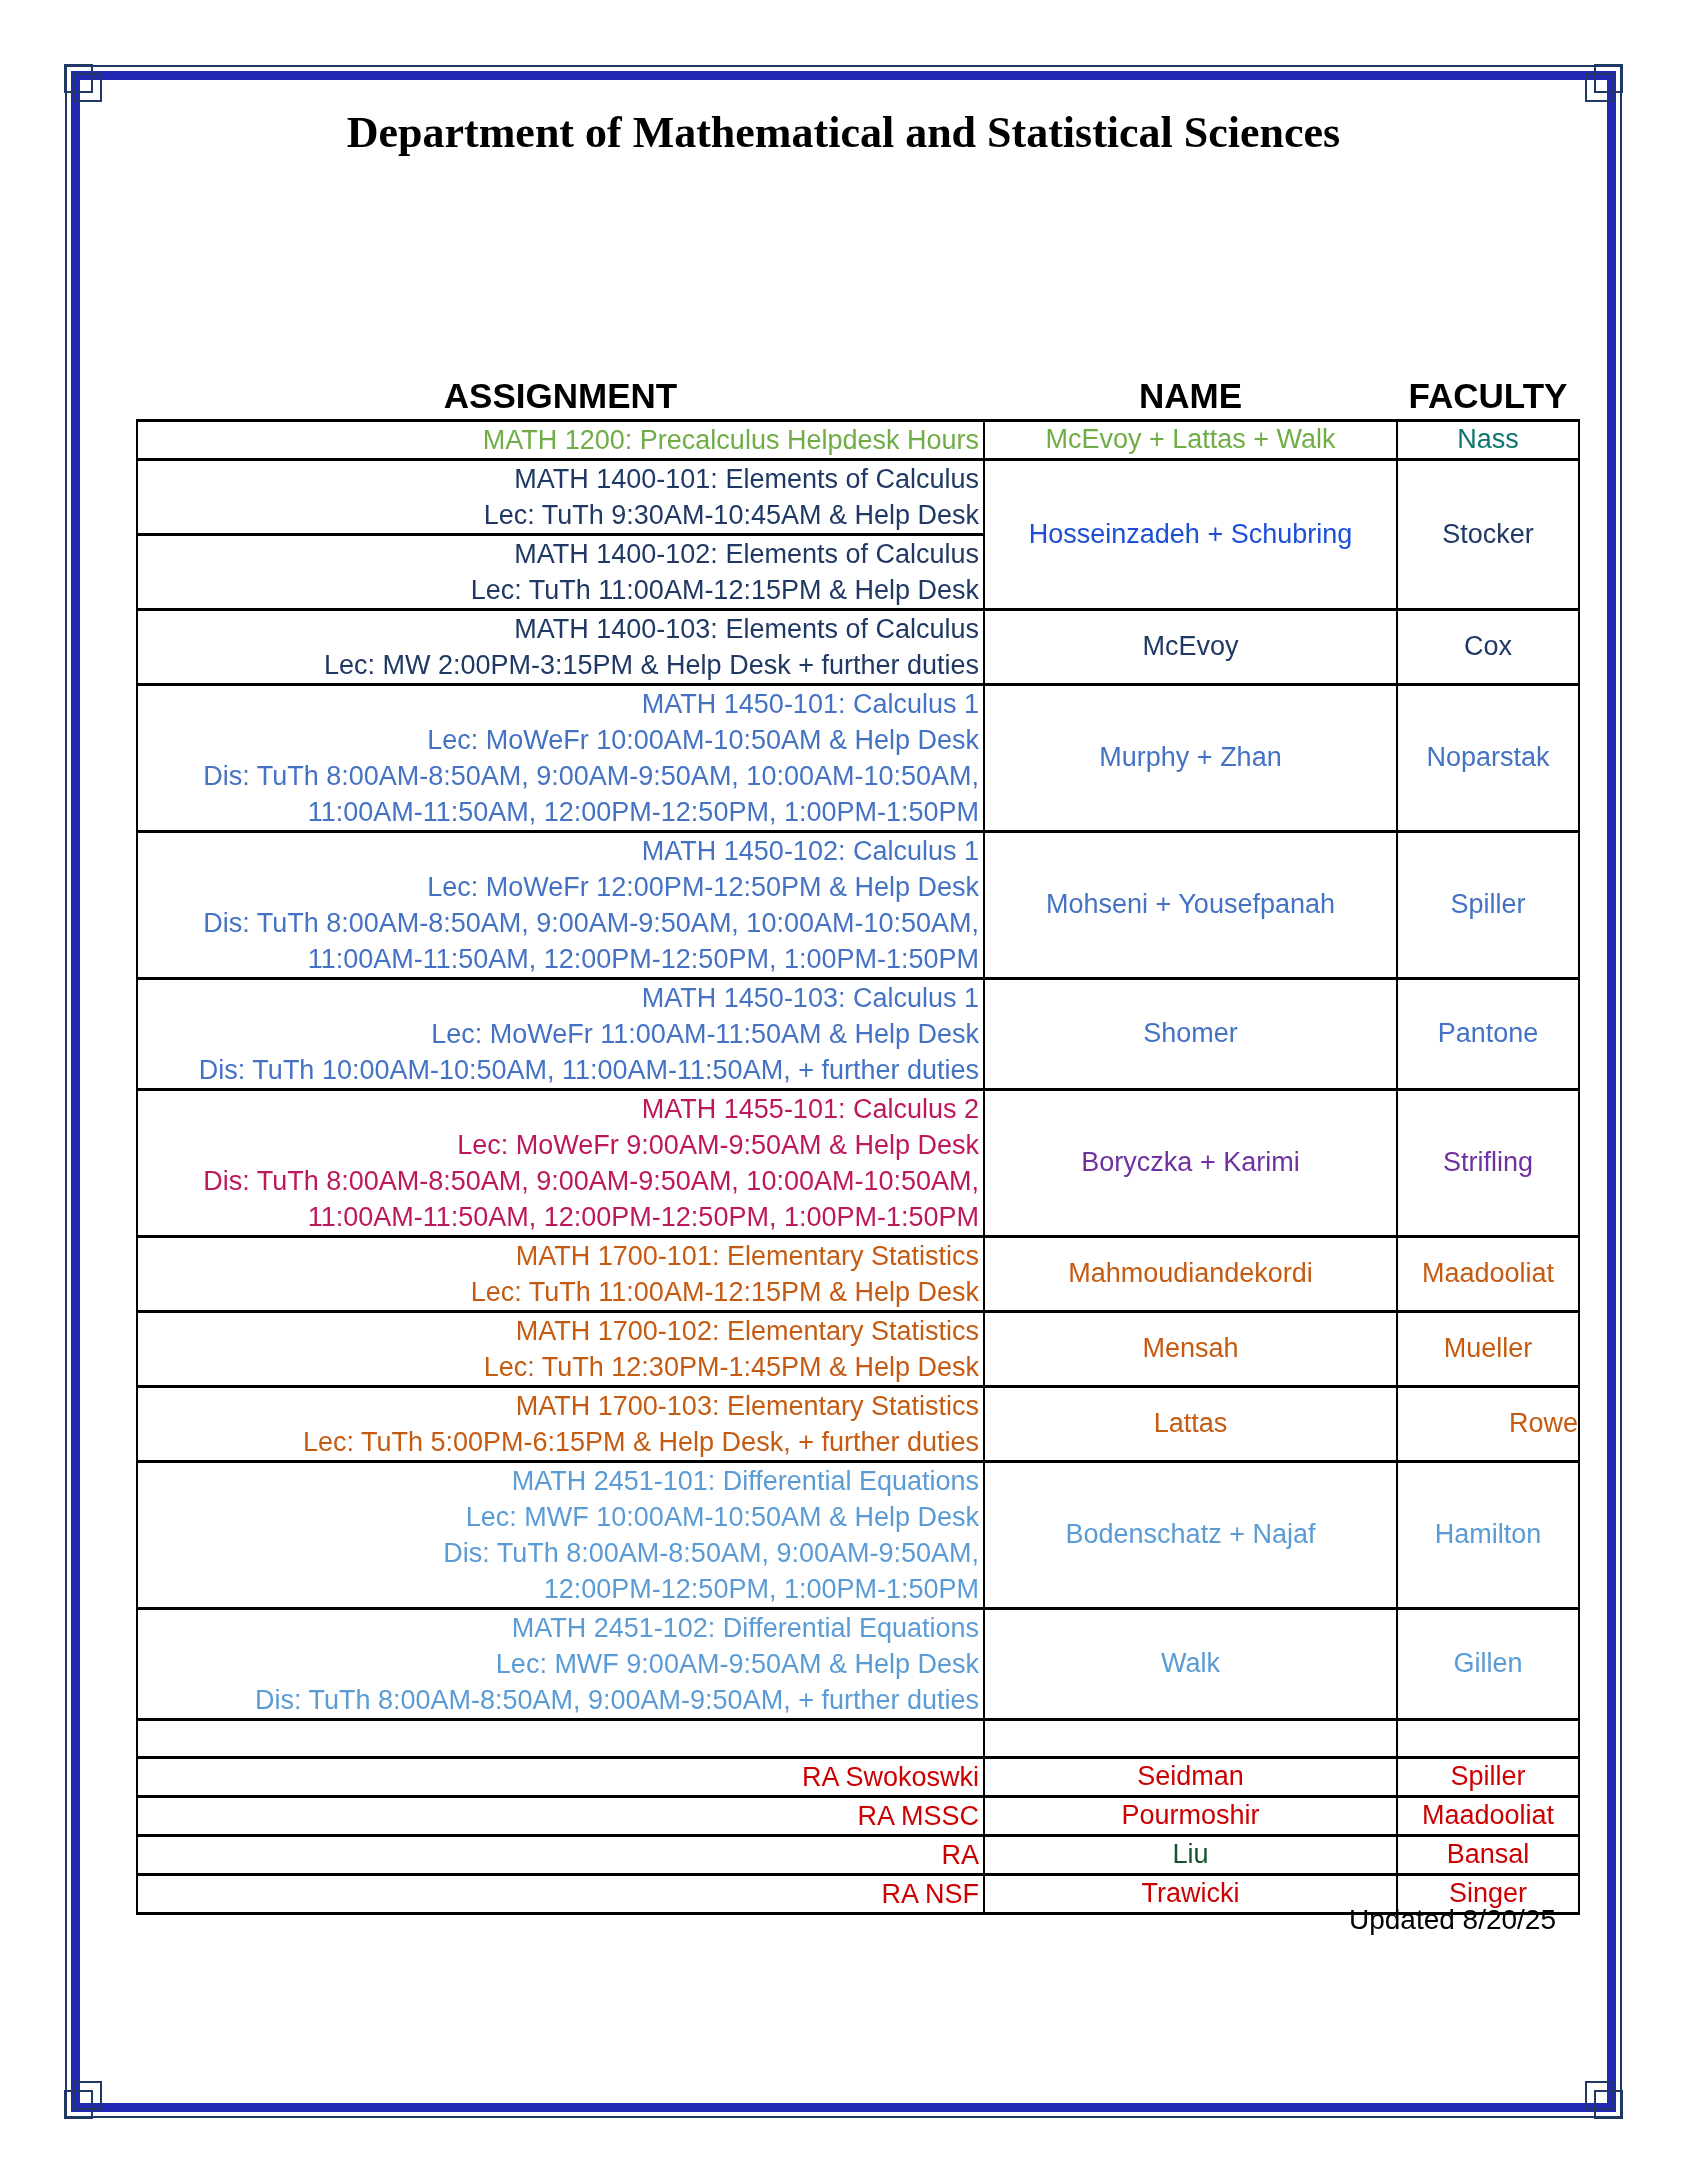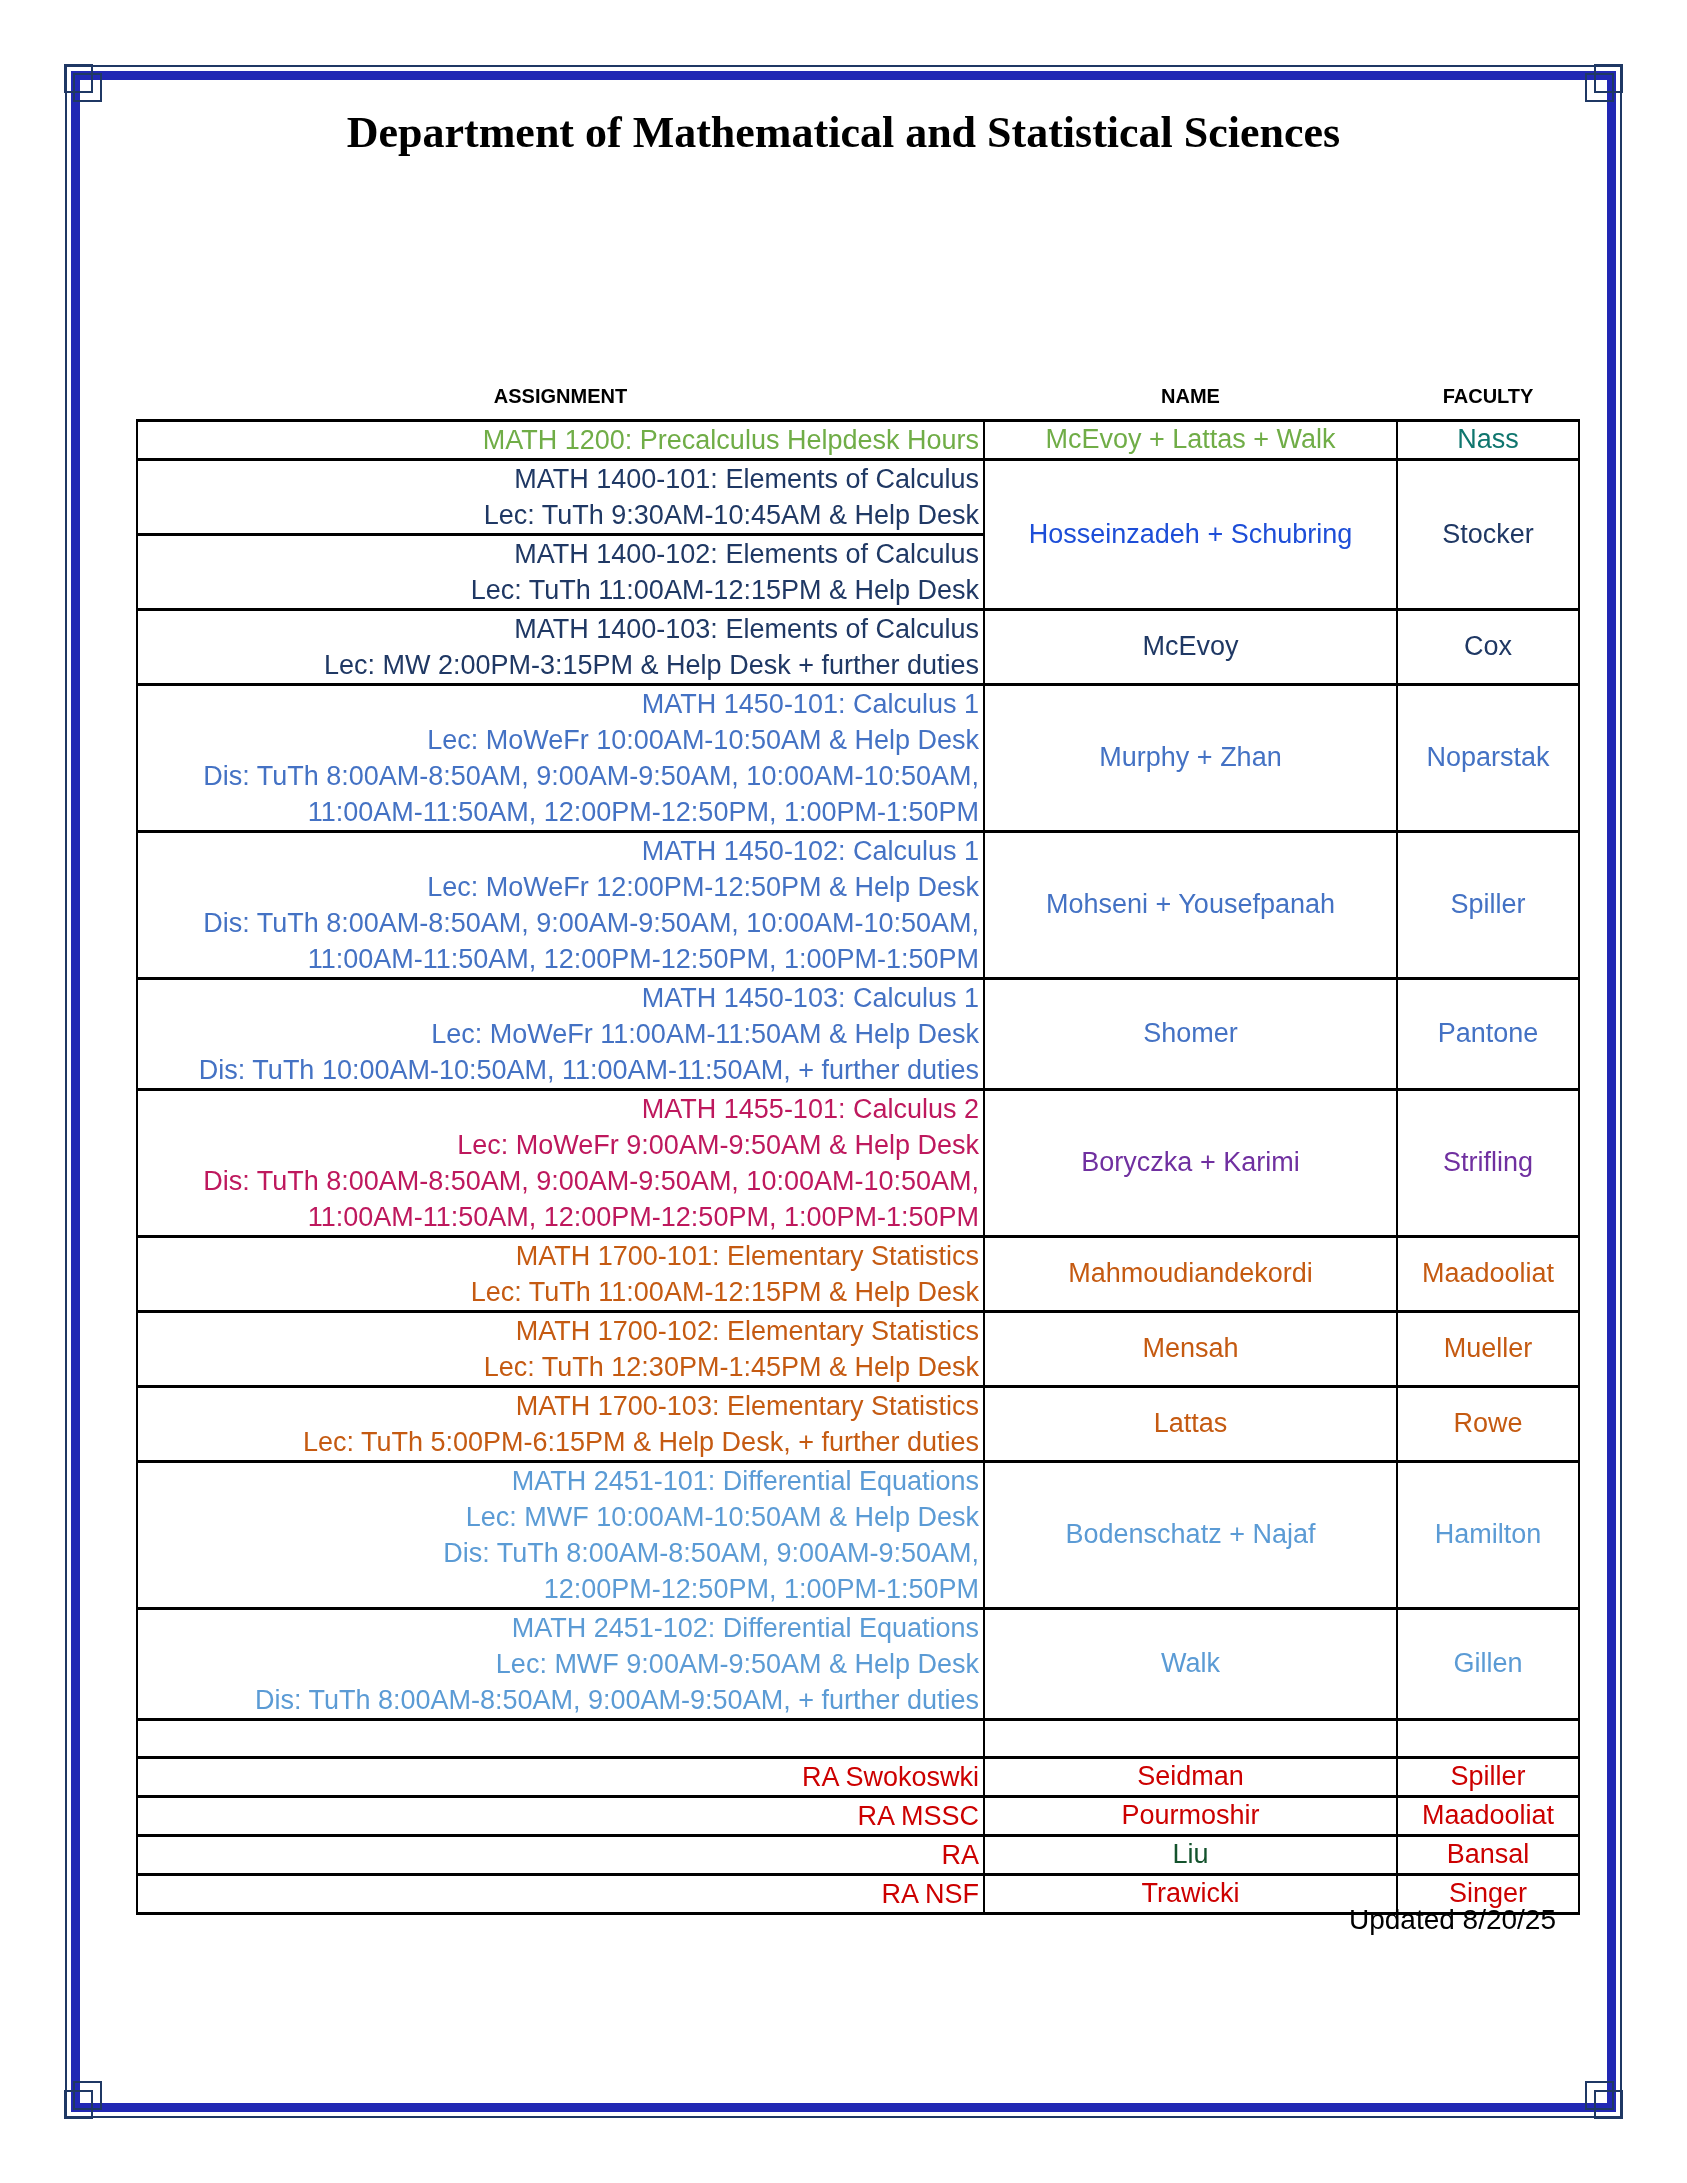--- a/index.html
+++ b/index.html
@@ -21,21 +21,21 @@
     position:absolute;left:0;top:101px;width:1687px;text-align:center;
     font-family:"Liberation Serif",serif;font-weight:bold;color:#000;
     font-size:44px;line-height:63px;
   }
 
   
   .table-wrap{position:absolute;left:136px;top:374px;width:1442px;}
   table.assign{border-collapse:collapse;table-layout:fixed;width:1442px;}
   col.c-assign{width:847px;} col.c-name{width:413px;} col.c-fac{width:182px;}
   tr.header-row th{
-    border:none;font-weight:bold;color:#000;font-size:20px;
+    border:none;font-weight:bold;color:#000;font-size:35px;
     text-align:center;vertical-align:middle;padding:0;
   }
   tr.header-row{height:46px;}
   td.cell{
     border-left:2px solid #000;border-right:2px solid #000;
     border-top:3.3px solid #000;border-bottom:3.3px solid #000;
     font-size:27px;vertical-align:middle;padding:0;
     overflow:hidden;
   }
   td.assignment{text-align:right;padding-left:12px;padding-right:4px;}
@@ -163,21 +163,21 @@
           </td>
           <td class="cell who" style="color: rgb(197, 90, 17);">Mensah</td>
           <td class="cell who" style="color: rgb(197, 90, 17);">Mueller</td>
         </tr>
         <tr style="height: 73px;">
           <td class="cell assignment" style="color: rgb(197, 90, 17);">
             <div class="line">MATH 1700-103: Elementary Statistics</div>
             <div class="line">Lec: TuTh 5:00PM-6:15PM &amp; Help Desk, + further duties</div>
           </td>
           <td class="cell who" style="color: rgb(197, 90, 17);">Lattas</td>
-          <td class="cell who" style="color: rgb(197, 90, 17);">Rowe</td>
+          <td class="cell who" style="color: rgb(197, 90, 17); text-align: right;">Rowe</td>
         </tr>
         <tr style="height: 142px;">
           <td class="cell assignment" style="color: rgb(91, 155, 213); margin-top: 45px;">
             <div class="line">MATH 2451-101: Differential Equations</div>
             <div class="line">Lec: MWF 10:00AM-10:50AM &amp; Help Desk</div>
             <div class="line">Dis: TuTh 8:00AM-8:50AM, 9:00AM-9:50AM,</div>
             <div class="line">12:00PM-12:50PM, 1:00PM-1:50PM</div>
           </td>
           <td class="cell who" style="color: rgb(91, 155, 213);">Bodenschatz + Najaf</td>
           <td class="cell who" style="color: rgb(91, 155, 213);">Hamilton</td>

